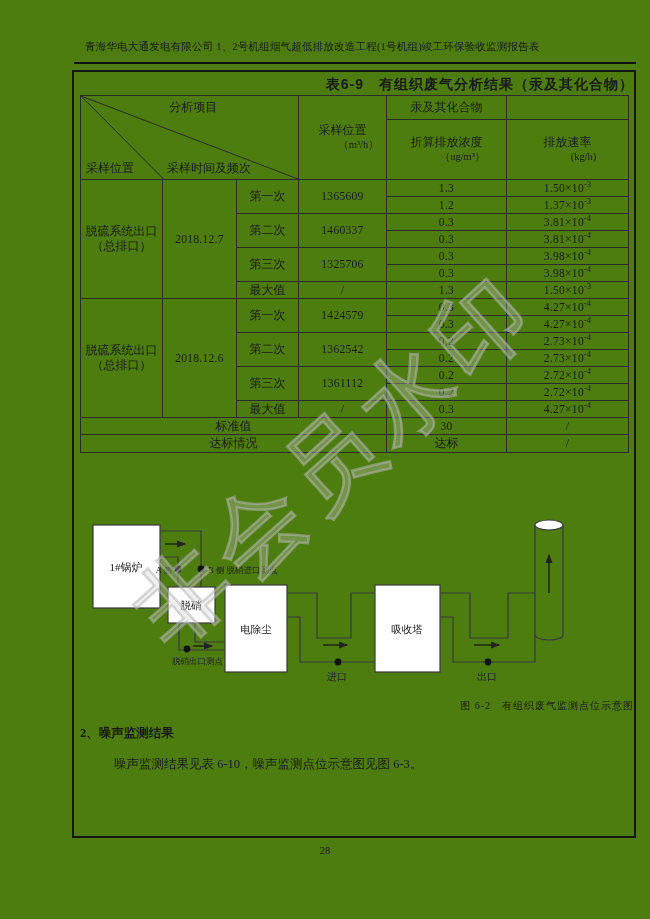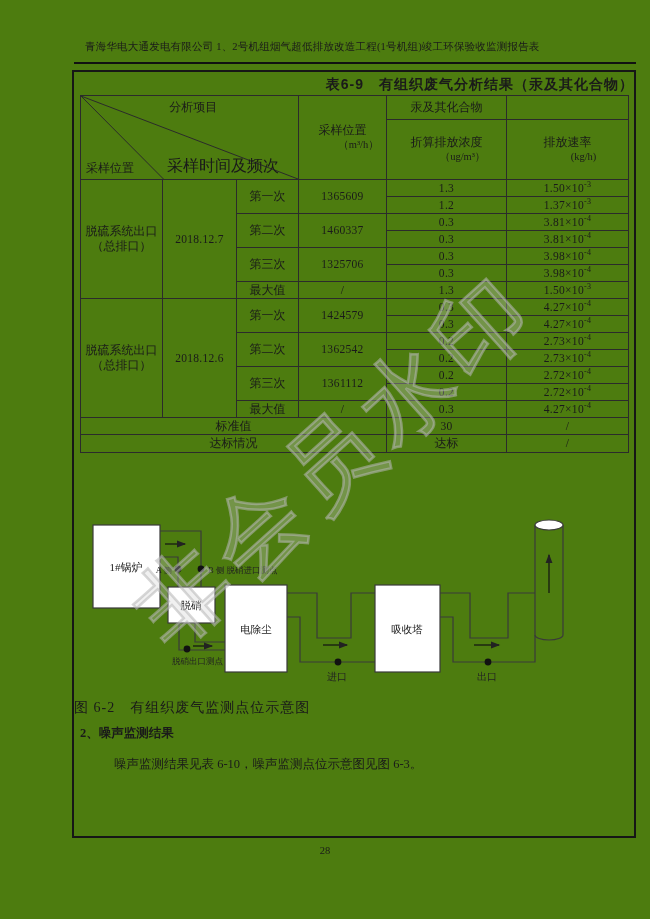--- a/index.html
+++ b/index.html
@@ -23,26 +23,26 @@
   table.analysis .num { font-size:11.5px; letter-spacing:.3px; }
   table.analysis sup { font-size:8px; }
   tr.hr1 { height:24px; } tr.hr2 { height:60px; }
   tr.dr { height:17px; } tr.fr { height:17px; } tr.fr2 { height:18px; }
   .unit { font-size:10.5px;margin-left:32px; }
 
   td.diag { position:relative;font-family:Liberation Serif, serif; }
   td.diag svg.diag-lines { position:absolute; left:0; top:0; width:100%; height:100%; }
   .diag-top { position:absolute; top:4px; left:50%; transform:translateX(-42%); font-size:12px; }
   .diag-left { position:absolute; bottom:3px; left:5px; font-size:12px; }
-  .diag-mid { position:absolute; bottom:3px; left:86px; font-size:16px; }
+  .diag-mid { position:absolute; bottom:3px; left:86px; font-size:12px; }
 
   .para1 { position:absolute; left:10px; top:384px; width:542px; font-size:12.5px;
     line-height:1.95; text-indent:2em; text-align:justify; }
   .diagram-wrap { position:absolute; left:1px; top:441px; }
-  .fig-caption { position:absolute; top:627px; width:100%; text-align:left; font-size:14px; letter-spacing:1px; }
+  .fig-caption { position:absolute; top:627px; width:100%; text-align:right; font-size:10px; letter-spacing:1px; }
   .sec2-heading { position:absolute; left:6px; top:653px;
     font-family:Liberation Serif, serif; font-weight:bold; font-size:12.5px; }
   .para2 { position:absolute; left:40px; top:684px; font-size:12.5px; }
   .page-num { position:absolute; top:845px; width:100%; text-align:center; font-size:10.5px; }
 
   .watermark { position:absolute; left:55px; top:398px; width:560px; text-align:center;
     font-family:"Liberation Sans","DejaVu Sans",sans-serif; font-size:92px; letter-spacing:8px;
     color:rgba(205,205,205,0.30); -webkit-text-stroke:2.5px rgba(183,183,183,0.55);
     transform:rotate(-42deg); pointer-events:none; z-index:5; white-space:nowrap; }
 

